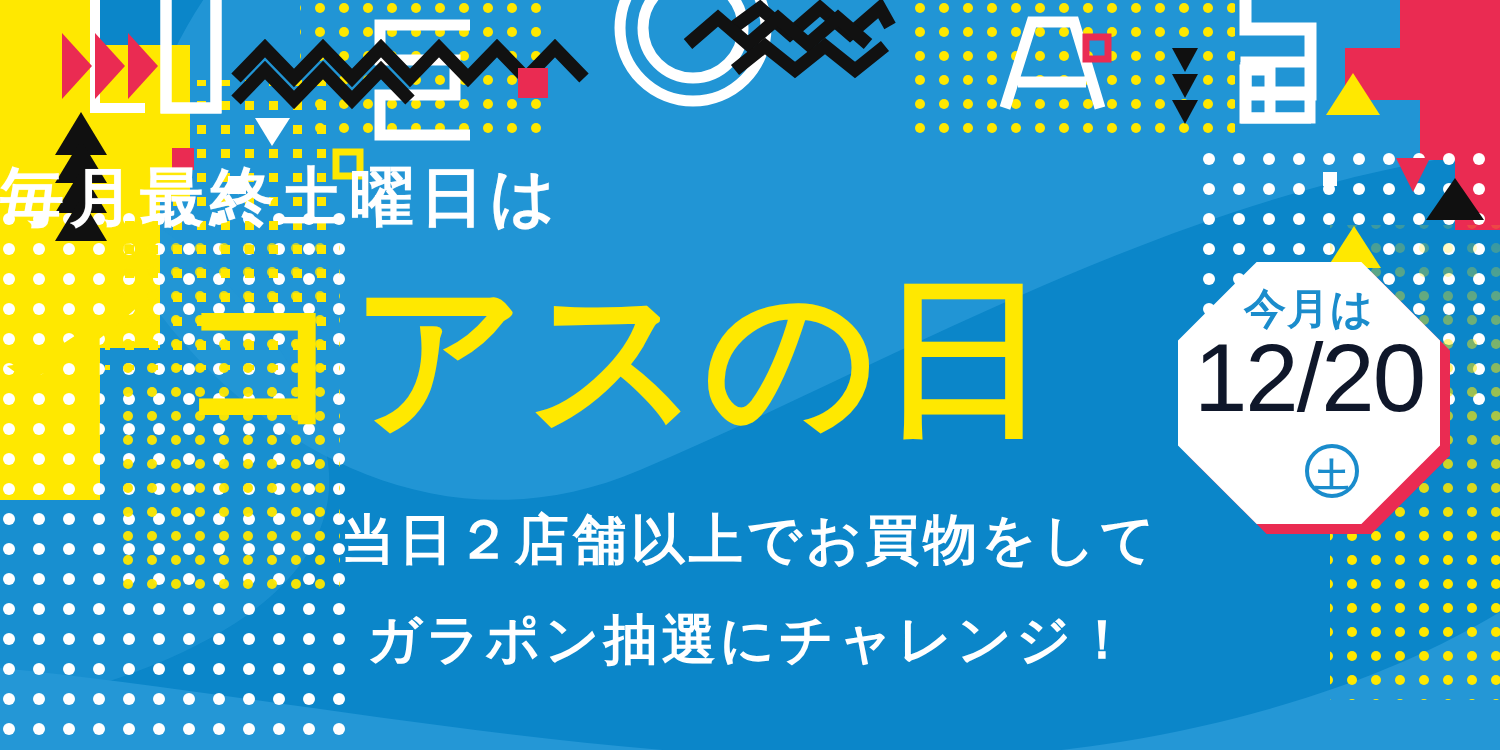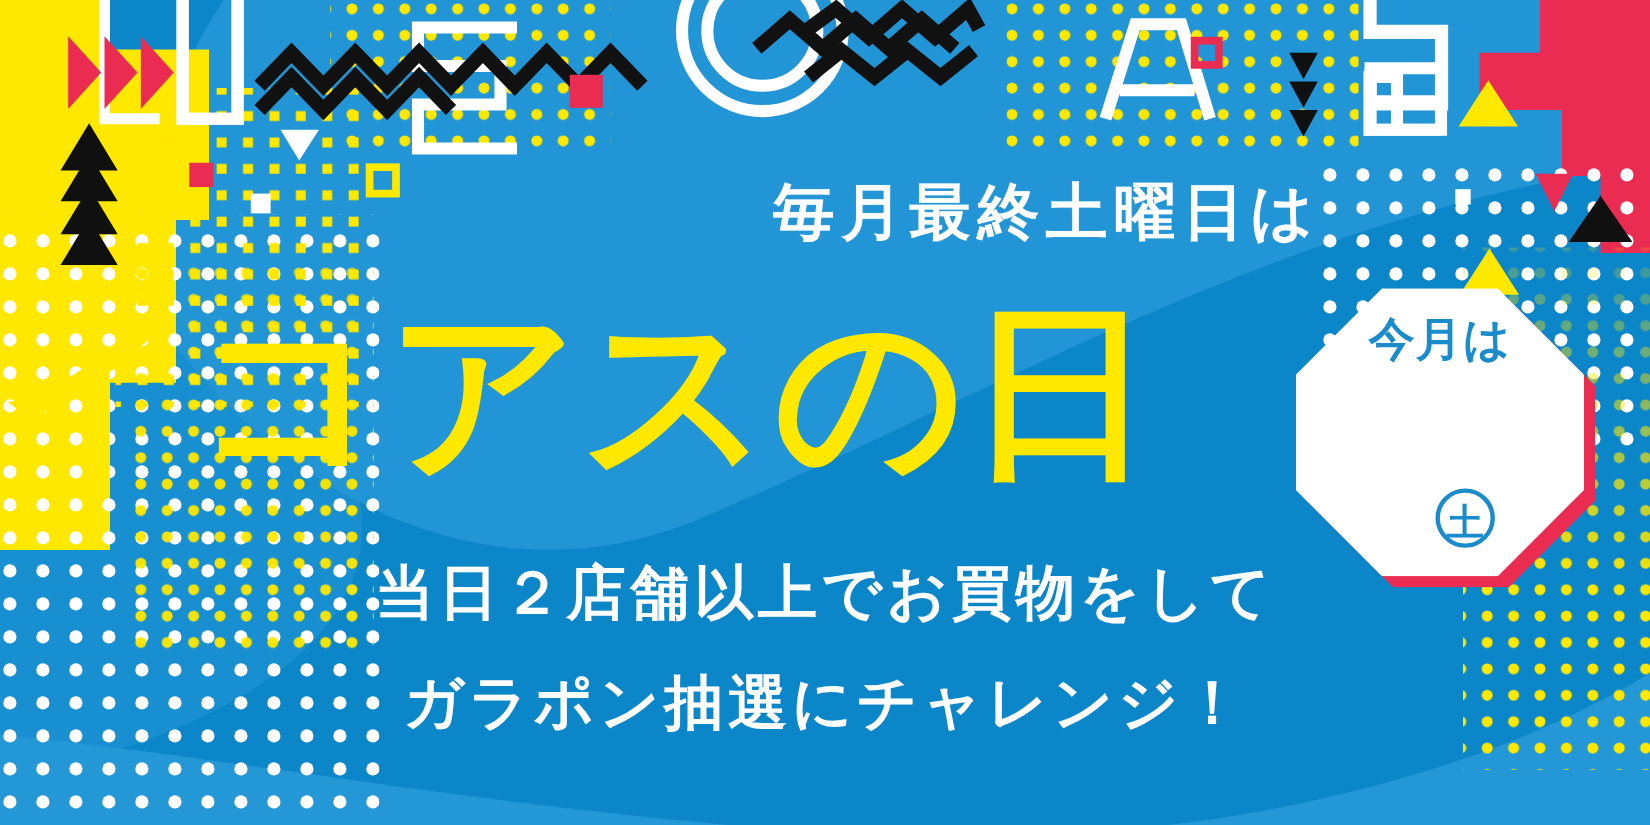--- a/index.html
+++ b/index.html
@@ -15,22 +15,22 @@
   .layer{position:absolute;top:0;left:0;width:1500px;height:750px;}
   svg.layer{display:block;}
 
   
   .text-stack{
     position:absolute;left:0;top:0;width:1500px;height:750px;
     z-index:40;pointer-events:none;
   }
   .kicker{
     position:absolute;left:0;top:165px;width:1200px;
-    text-align:right;color:#ffffff;
-    font-size:56px;font-weight:bold;letter-spacing:6px;
+    text-align:left;color:#ffffff;
+    font-size:64px;font-weight:bold;letter-spacing:6px;
     line-height:1;
     text-shadow:0 0 1px rgba(255,255,255,.4);
   }
   .headline{
     position:absolute;left:0;top:272px;width:1500px;
     color:#ffe800;
     font-size:170px;font-weight:bold;letter-spacing:2px;
     line-height:1;
     padding-right:120px;box-sizing:border-box;
     white-space:nowrap;
@@ -54,21 +54,21 @@
   }
   .oct-shadow{background:#ea2b52;left:10px;top:10px;}
   .oct-face{background:#ffffff;left:0;top:0;}
   .badge-inner{position:absolute;left:0;top:0;width:262px;height:262px;}
   .badge-kicker{
     position:absolute;left:0;top:26px;width:262px;text-align:center;
     color:#1a8ccc;font-size:42px;font-weight:bold;letter-spacing:1px;line-height:1;
   }
   .badge-date{
     position:absolute;left:0;top:68px;width:262px;text-align:center;
-    color:#ffffff;font-size:96px;font-weight:normal;line-height:1;
+    color:#0f172a;font-size:96px;font-weight:normal;line-height:1;
     letter-spacing:-2px;
   }
   .badge-dow{
     position:absolute;left:0;top:182px;width:262px;text-align:center;
     color:#1a8ccc;font-size:46px;font-weight:bold;line-height:1;
     padding-left:46px;box-sizing:border-box;
   }
   .badge-dow span{
     display:inline-block;width:54px;height:54px;line-height:54px;
     border-radius:50%;border:4px solid #1a8ccc;font-size:34px;

